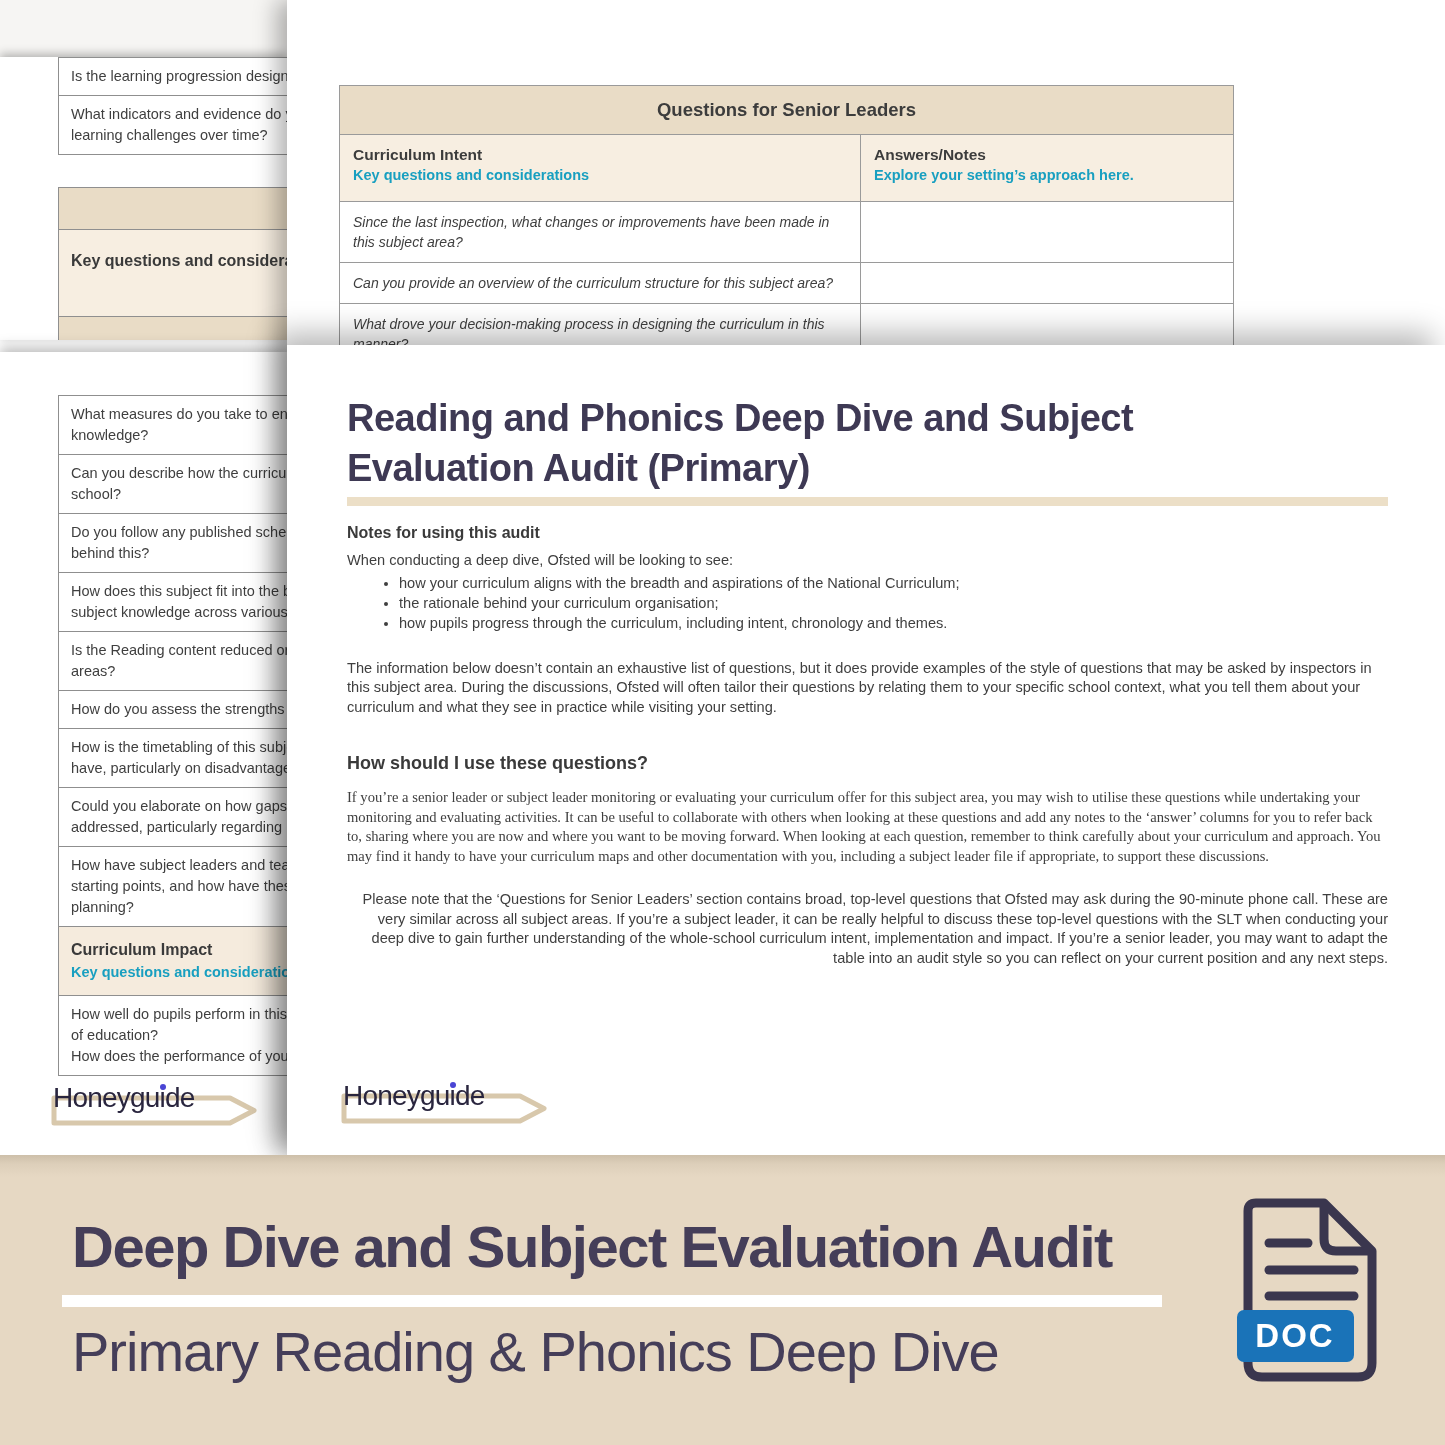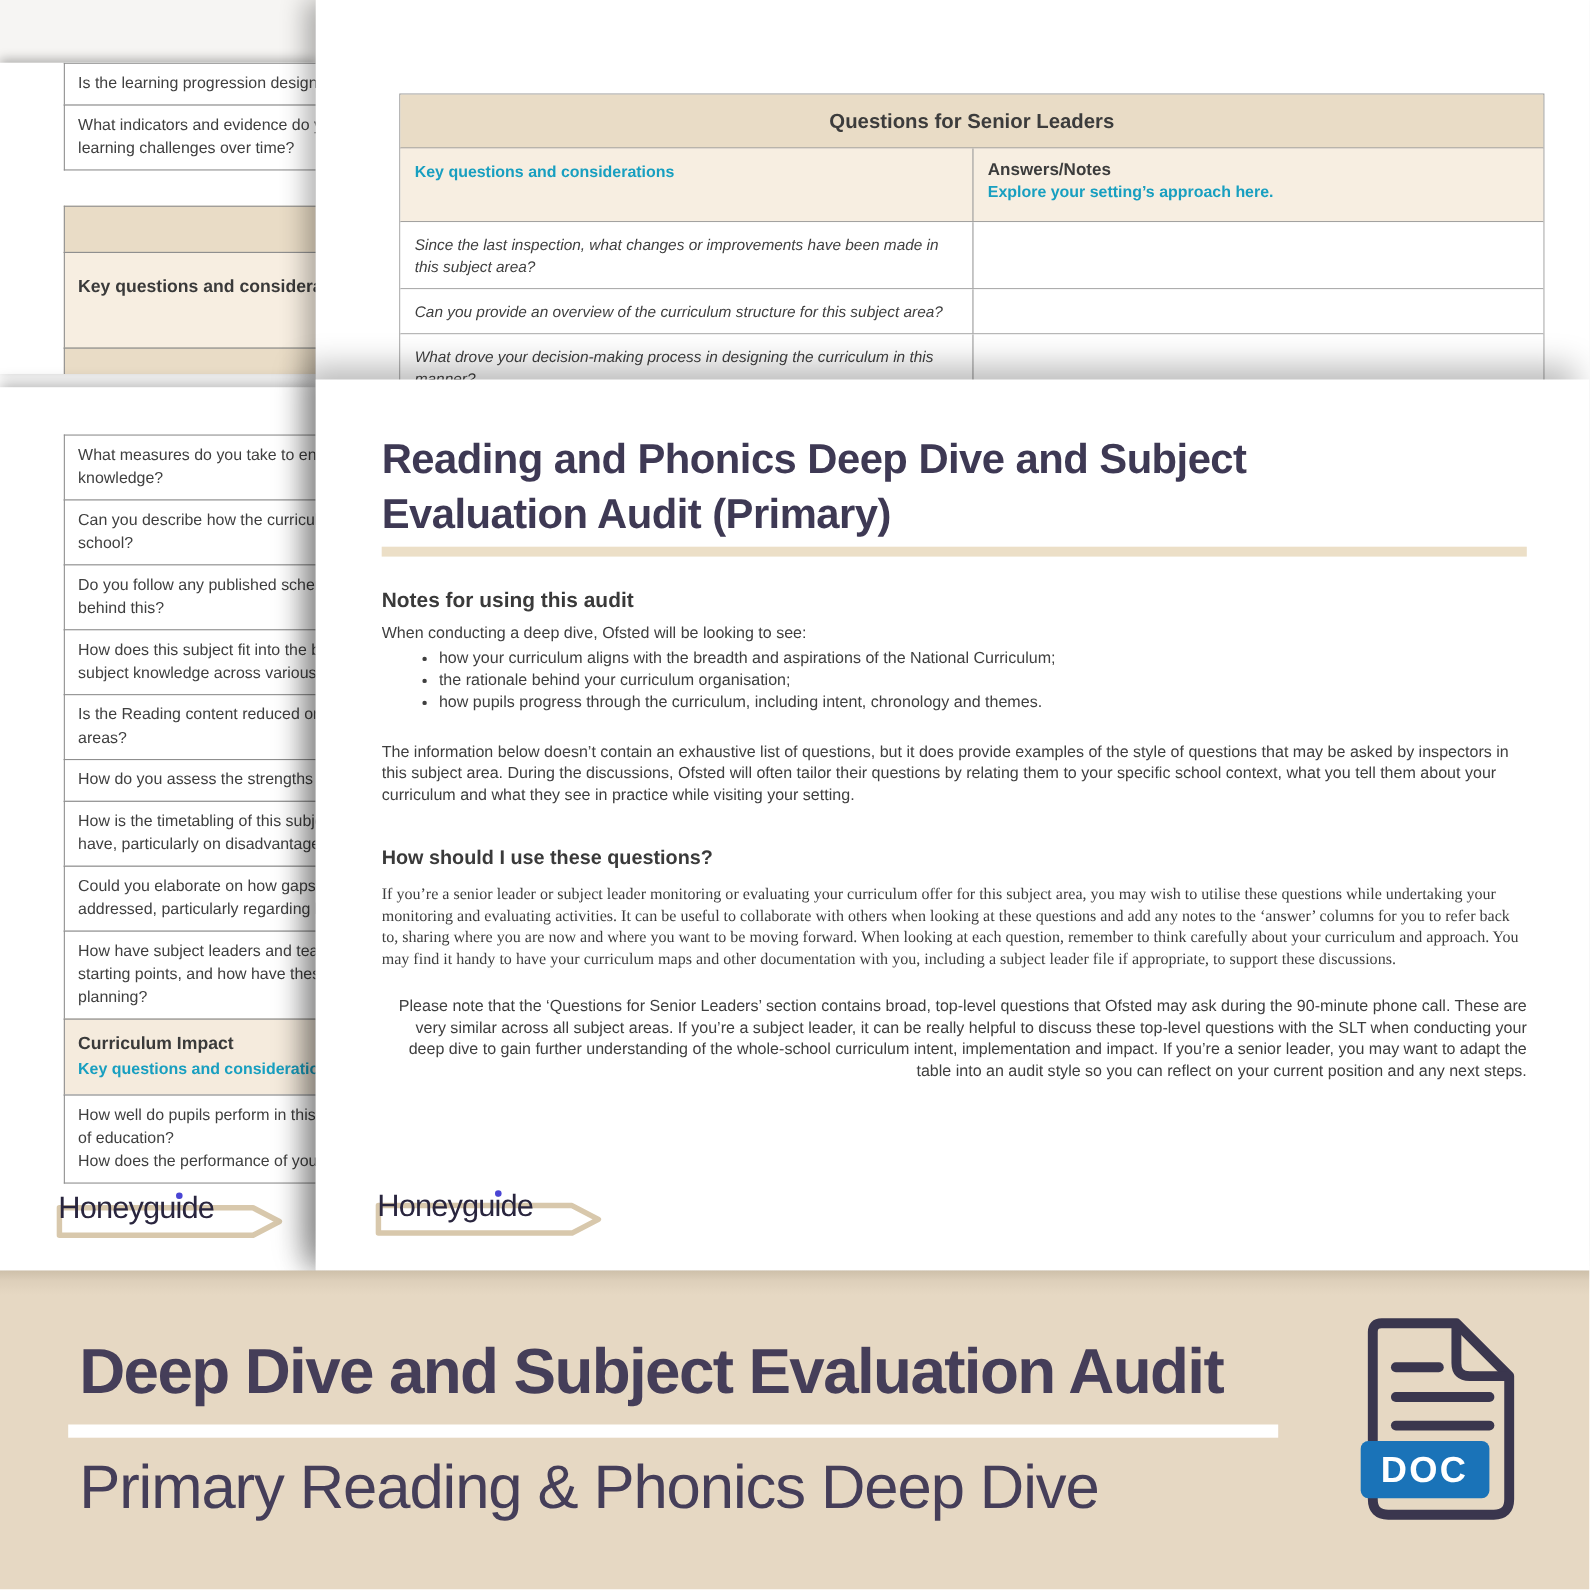--- a/index.html
+++ b/index.html
@@ -24,40 +24,40 @@
   .lrow-lines div{white-space:nowrap;}
   .row-hdr-gap{margin-top:32px;min-height:43px;background:#e9dcc6;box-sizing:border-box;}
   .row-hdr{min-height:40px;background:#e9dcc6;box-sizing:border-box;}
   .row-sec{background:#f7eee1;padding:20px 12px;min-height:88px;box-sizing:border-box;}
   .row-sec .lrow-bold{font-weight:bold;font-size:16px;color:#3a3a3a;white-space:nowrap;}
   .row-impact{background:#f5ebdd;padding:12px;min-height:70px;box-sizing:border-box;}
   .row-impact .lrow-bold{font-weight:bold;font-size:16px;color:#3a3a3a;white-space:nowrap;}
   .row-impact .lrow-cyan{font-weight:bold;font-size:14.5px;color:#189fc0;white-space:nowrap;margin-top:2px;}
 
   
-  .sl-table{margin:85px 0 0 76px;width:1041px;border:1px solid #9a9a9a;box-sizing:border-box;}
+  .sl-table{margin:85px 0 0 52px;width:895px;border:1px solid #9a9a9a;box-sizing:border-box;}
   .sl-title{background:#e9dcc6;height:48px;display:flex;align-items:center;justify-content:center;
             font-weight:bold;font-size:18.5px;color:#3c3c3c;border-bottom:1px solid #9a9a9a;}
   .sl-subrow{display:flex;background:#f7eee1;border-bottom:1px solid #9a9a9a;min-height:67px;box-sizing:border-box;}
   .sl-subcell{padding:11px 13px;box-sizing:border-box;}
   .sl-subcell.c1{width:521px;border-right:1px solid #9a9a9a;}
   .sl-subcell.c2{flex:1;}
   .sl-sub-title{font-weight:bold;font-size:15.5px;color:#3c3c3c;}
   .sl-sub-cyan{font-weight:bold;font-size:14.5px;color:#189fc0;margin-top:3px;}
   .sl-qrow{display:flex;border-bottom:1px solid #9a9a9a;background:#fff;}
   .sl-qrow:last-child{border-bottom:none;}
   .sl-qcell{width:521px;border-right:1px solid #9a9a9a;padding:10px 13px;box-sizing:border-box;
             font-size:14px;line-height:20px;min-height:35px;font-style:italic;}
   .sl-acell{flex:1;}
 
   
   .front-content{padding:48px 57px 0 60px;width:1041px;box-sizing:content-box;}
   .doc-title{font-weight:bold;font-size:38px;line-height:50px;letter-spacing:-0.5px;color:#3e3954;}
   .title-rule{width:1041px;height:9px;background:#ecdfc7;margin-top:4px;}
-  .notes-heading{font-weight:bold;font-size:19px;color:#3a3a3a;margin-top:30px;}
+  .notes-heading{font-weight:bold;font-size:16px;color:#3a3a3a;margin-top:18px;}
   .body-text{font-size:14.6px;line-height:19.5px;color:#3f3f3f;}
   .notes-intro{margin-top:9px;}
   ul.audit-bullets{margin:2px 0 0 0;padding-left:52px;}
   ul.audit-bullets li{font-size:14.6px;line-height:20px;color:#3f3f3f;}
   .para-info{margin-top:26px;}
   .how-heading{font-weight:bold;font-size:18px;color:#3a3a3a;margin-top:36px;}
   .para-use{margin-top:14px;font-family:Liberation Serif, serif;}
   .para-note{margin-top:24px;text-align:right;}
 
   
@@ -219,20 +219,21 @@
     </svg>
     <span class="logo-text">Honeygu<span class="logo-i">i</span>de</span>
   </div>
 </div>
 
 <div class="page page-mid">
   <div class="sl-table">
     <div class="sl-title">Questions for Senior Leaders</div>
     <div class="sl-subrow">
       <div class="sl-subcell c1">
+        <div class="sl-sub-title">Curriculum Intent</div>
         <div class="sl-sub-cyan">Key questions and considerations</div>
       </div>
       <div class="sl-subcell c2">
         <div class="sl-sub-title">Answers/Notes</div>
         <div class="sl-sub-cyan">Explore your setting’s approach here.</div>
       </div>
     </div>
     <div>
 
         <div class="sl-qrow">

